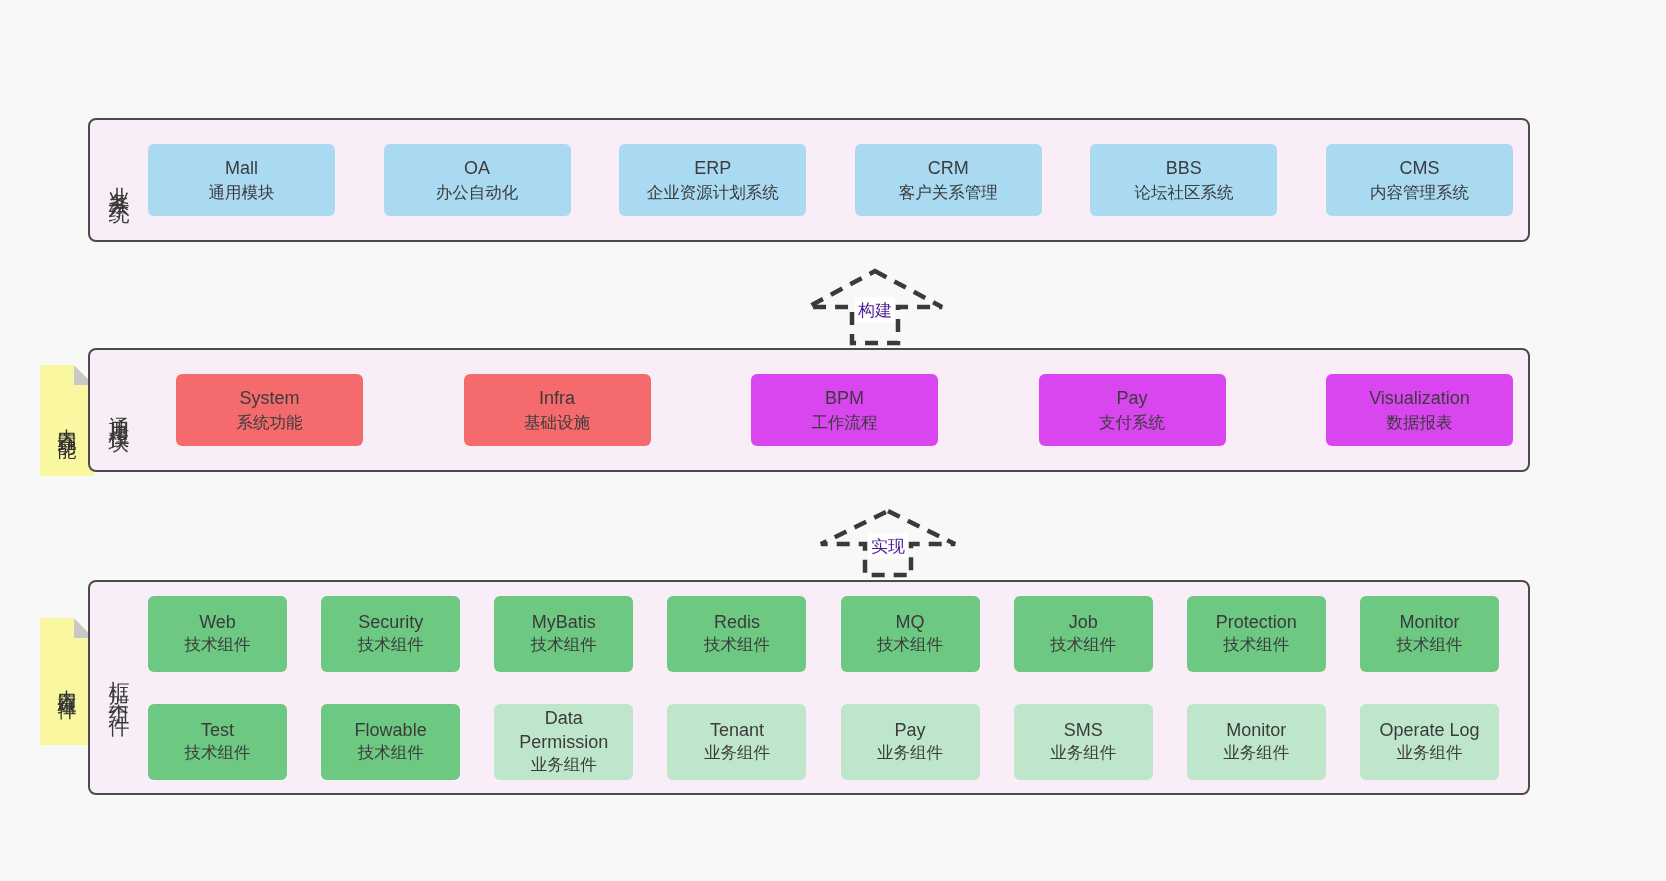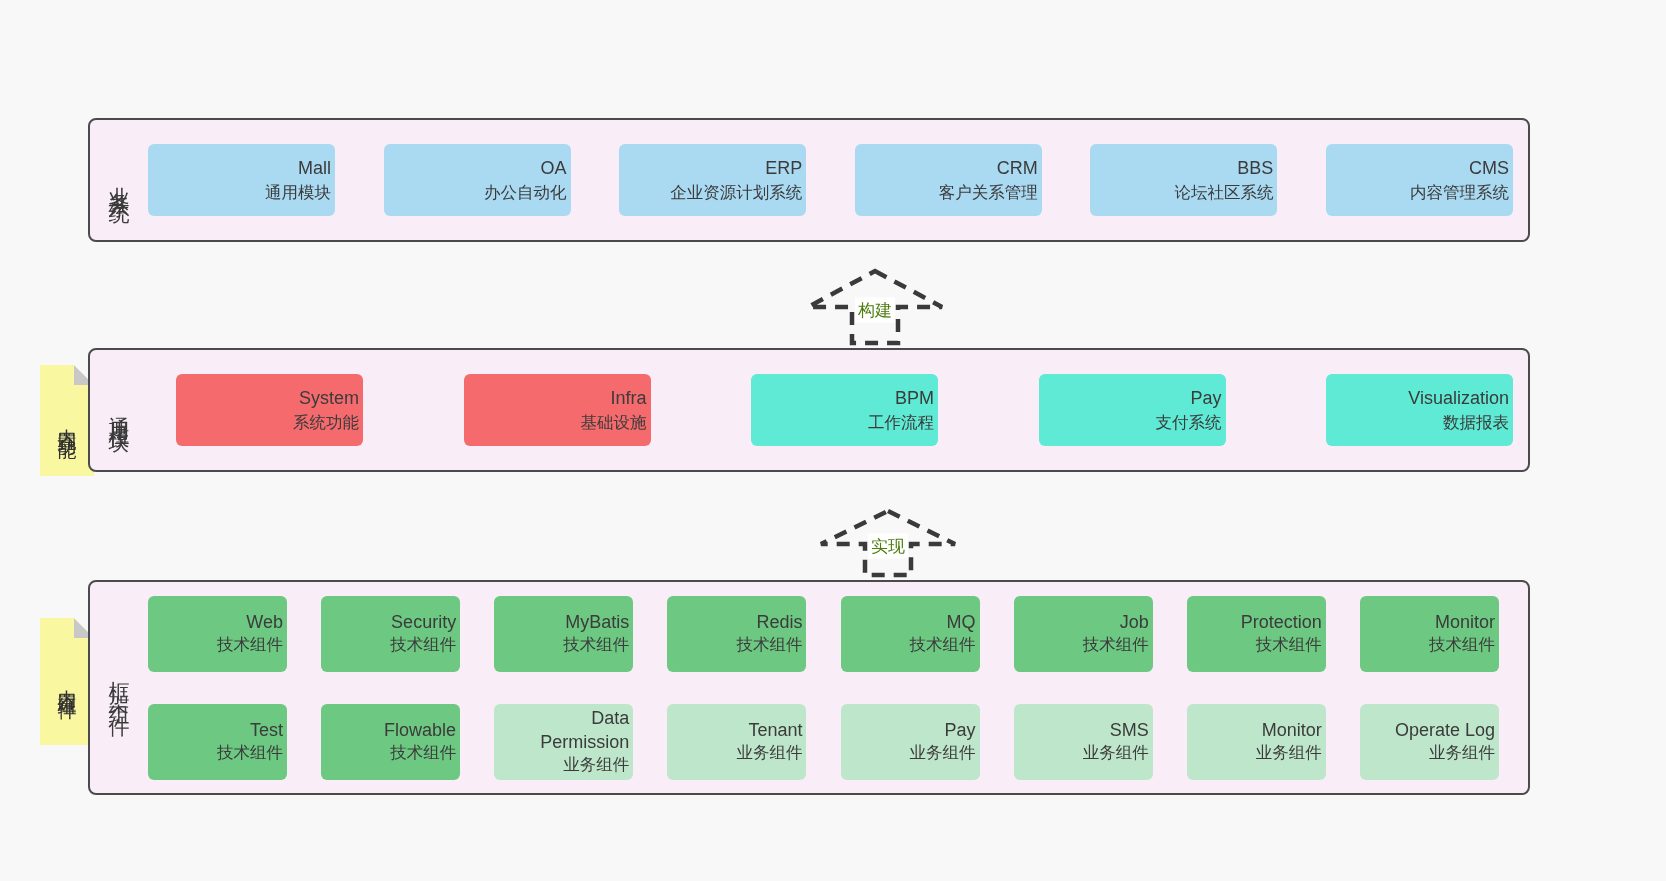--- a/index.html
+++ b/index.html
@@ -45,32 +45,32 @@
     flex-direction:column;
     gap:32px;
     padding-right:29px;
   }
   .band-row{display:flex;justify-content:space-between;}
 
   
   .box{
     border-radius:6px;
     display:flex;flex-direction:column;justify-content:center;
-    text-align:right;
+    text-align:center;
     line-height:1.42;
     box-sizing:border-box;
     padding:2px 4px;
   }
   .box .en{font-size:18px;}
   .box .cn{font-size:16.5px;}
   .box--wide{width:187px;height:72px;}
   .box--small{width:139px;height:76px;line-height:1.3;}
   .box--blue{background:#aadaf2;}
   .box--red{background:#f56a6d;}
-  .box--pink{background:#5eead4;}
+  .box--pink{background:#d946ef;}
   .box--green{background:#6dc882;}
   .box--lightgreen{background:#bee6ca;}
 
   
   .sticky{
     position:absolute;
     width:54px;
     background:#f9f7a0;
     clip-path:polygon(0 0, calc(100% - 20px) 0, 100% 20px, 100% 100%, 0 100%);
     display:flex;align-items:center;justify-content:center;
@@ -91,21 +91,21 @@
   
   .arrow{position:absolute;}
   .arrow svg{display:block;width:100%;height:100%;}
   .arrow-label{
     position:absolute;
     left:50%;top:54%;
     transform:translate(-50%,-50%);
     background:#ffffff;
     padding:1px 3px;
     font-size:17px;
-    color:#4d7c0f;
+    color:#4c1d95;
     white-space:nowrap;
   }
 </style>
 </head>
 <body>
 
 <div class="canvas">
 
   <div class="sticky" style="left:40px;top:365px;height:111px;">
     <div class="sticky-fold"></div>

